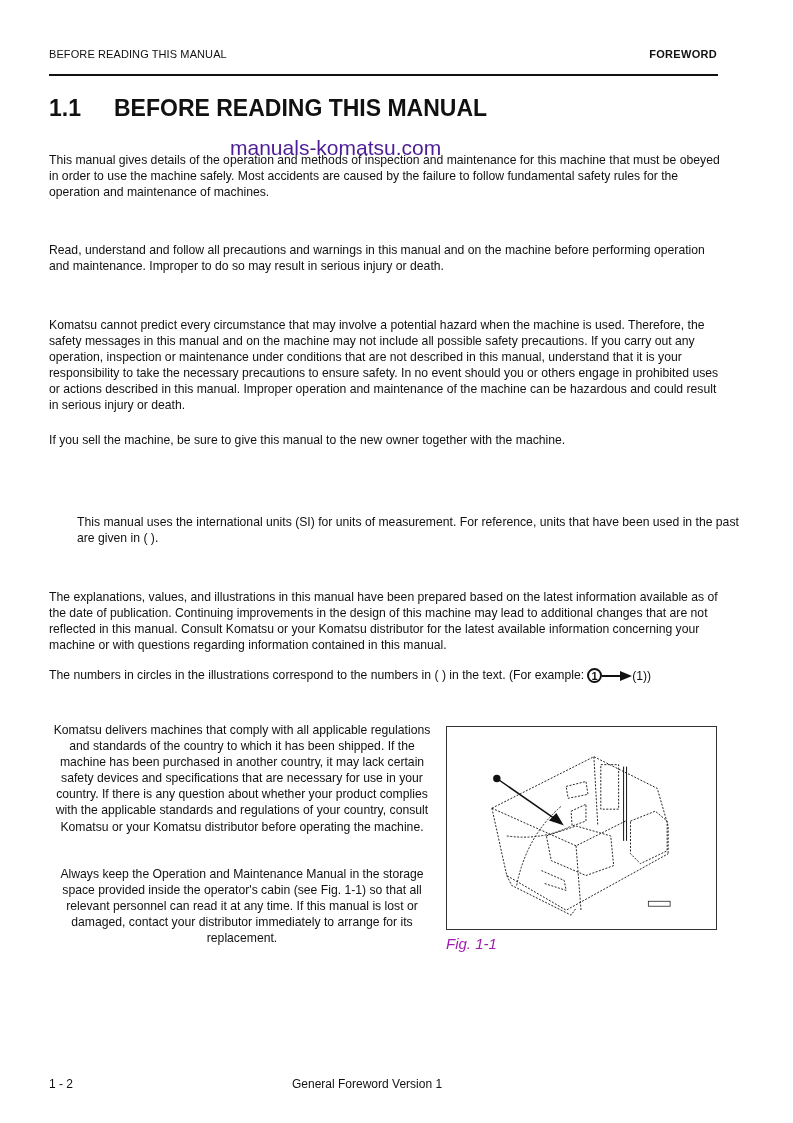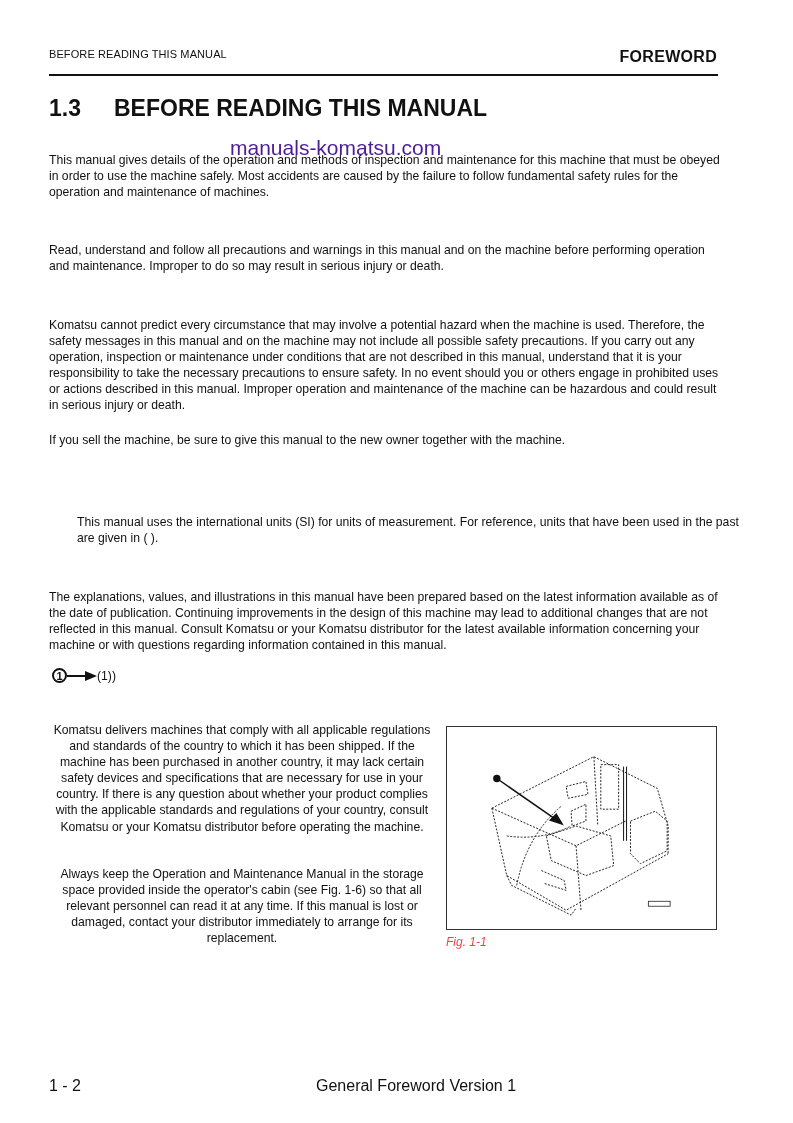--- a/index.html
+++ b/index.html
@@ -1,21 +1,21 @@
 <!DOCTYPE html>
 <html><head>
 <meta charset="utf-8">
 <style>
   html, body { margin: 0; padding: 0; background: #ffffff; }
   body {
     width: 793px; height: 1123px; position: relative; overflow: hidden;
     font-family: "Liberation Sans", sans-serif; color: #111;
   }
   .hdr-left { position: absolute; left: 49px; top: 48px; font-size: 11px; letter-spacing: 0.1px; }
-  .hdr-right { position: absolute; right: 76px; top: 48px; font-size: 16px; font-weight: bold; letter-spacing: 0.3px; }
+  .hdr-right { position: absolute; right: 76px; top: 48px; font-size: 11px; font-weight: bold; letter-spacing: 0.3px; }
   .hdr-rule { position: absolute; left: 49px; top: 74px; width: 669px; height: 2px; background: #111; }
   .title { position: absolute; left: 49px; top: 95px; font-size: 23px; font-weight: bold; margin: 0; }
   .title .num { display: inline-block; width: 65px; }
   .watermark {
     position: absolute; left: 188px; top: 136px; font-size: 21px; color: #4c1d95;
     font-family: "Liberation Sans", sans-serif;
     margin-left: 42px;
   }
   .para { position: absolute; left: 49px; width: 672px; font-size: 12.2px; line-height: 16.1px; margin: 0; }
   .para.narrow { width: 386px; text-align: center; }
@@ -28,55 +28,55 @@
   .arrow-line { display: inline-block; width: 18px; height: 2px; background: #111; }
   .arrow-head {
     display: inline-block; width: 0; height: 0;
     border-top: 5px solid transparent; border-bottom: 5px solid transparent; border-left: 12px solid #111;
   }
   .figure {
     position: absolute; left: 446px; top: 726px; width: 271px; height: 204px;
     border: 1px solid #333; box-sizing: border-box;
   }
   .figure svg { width: 100%; height: 100%; }
-  .fig-caption { position: absolute; left: 446px; top: 935px; font-size: 12px; font-style: italic; color: #ef4444; }
-  .footer-left { position: absolute; left: 49px; top: 1077px; font-size: 16px; }
-  .footer-center { position: absolute; left: 316px; top: 1077px; font-size: 16px; }
+  .fig-caption { position: absolute; left: 446px; top: 935px; font-size: 15px; font-style: italic; color: #a21caf; }
+  .footer-left { position: absolute; left: 49px; top: 1077px; font-size: 12px; }
+  .footer-center { position: absolute; left: 292px; top: 1077px; font-size: 12px; }
 </style>
 </head>
 <body>
 
 <div class="hdr-left">BEFORE READING THIS MANUAL</div>
 <div class="hdr-right">FOREWORD</div>
 <div class="hdr-rule"></div>
 
 <h1 class="title">
-  <span class="num">1.3</span><span>BEFORE READING THIS MANUAL</span>
+  <span class="num">1.1</span><span>BEFORE READING THIS MANUAL</span>
 </h1>
 
 <p class="para" style="top:152px;">This manual gives details of the operation and methods of inspection and maintenance for this machine that must be obeyed in order to use the machine safely. Most accidents are caused by the failure to follow fundamental safety rules for the operation and maintenance of machines.</p>
 <div class="watermark">manuals-komatsu.com</div>
 
 <p class="para" style="top:242px;">Read, understand and follow all precautions and warnings in this manual and on the machine before performing operation and maintenance. Improper to do so may result in serious injury or death.</p>
 <p class="para" style="top:317px;">Komatsu cannot predict every circumstance that may involve a potential hazard when the machine is used. Therefore, the safety messages in this manual and on the machine may not include all possible safety precautions. If you carry out any operation, inspection or maintenance under conditions that are not described in this manual, understand that it is your responsibility to take the necessary precautions to ensure safety. In no event should you or others engage in prohibited uses or actions described in this manual. Improper operation and maintenance of the machine can be hazardous and could result in serious injury or death.</p>
 <p class="para" style="top:432px;">If you sell the machine, be sure to give this manual to the new owner together with the machine.</p>
 <p class="para" style="top:514px;margin-left:28px;">This manual uses the international units (SI) for units of measurement. For reference, units that have been used in the past are given in ( ).</p>
 <p class="para" style="top:589px;">The explanations, values, and illustrations in this manual have been prepared based on the latest information available as of the date of publication. Continuing improvements in the design of this machine may lead to additional changes that are not reflected in this manual. Consult Komatsu or your Komatsu distributor for the latest available information concerning your machine or with questions regarding information contained in this manual.</p>
 
 <p class="para" style="top:667px;">
-  <span class="inline-example">
+  <span>The numbers in circles in the illustrations correspond to the numbers in ( ) in the text. (For example:</span><span class="inline-example">
       <span class="circle-num">1</span>
       <span class="arrow-line"></span>
       <span class="arrow-head"></span>
       <span>(1))</span>
     </span>
 </p>
 
 <p class="para narrow" style="top:722px;">Komatsu delivers machines that comply with all applicable regulations and standards of the country to which it has been shipped. If the machine has been purchased in another country, it may lack certain safety devices and specifications that are necessary for use in your country. If there is any question about whether your product complies with the applicable standards and regulations of your country, consult Komatsu or your Komatsu distributor before operating the machine.</p>
-<p class="para narrow" style="top:866px;">Always keep the Operation and Maintenance Manual in the storage space provided inside the operator's cabin (see Fig. 1-6) so that all relevant personnel can read it at any time. If this manual is lost or damaged, contact your distributor immediately to arrange for its replacement.</p>
+<p class="para narrow" style="top:866px;">Always keep the Operation and Maintenance Manual in the storage space provided inside the operator's cabin (see Fig. 1-1) so that all relevant personnel can read it at any time. If this manual is lost or damaged, contact your distributor immediately to arrange for its replacement.</p>
 
 <div class="figure">
   <svg viewBox="0 0 271 204">
     <g fill="none" stroke="#222" stroke-width="1" stroke-dasharray="2,1.5">
 
       <polyline points="45,82 148,30 212,62 223,100 223,128"></polyline>
       <polyline points="148,30 152,100"></polyline>
       <polyline points="45,82 60,150 120,185 223,128"></polyline>
       <polyline points="60,150 65,160 125,190 130,183"></polyline>
       <polyline points="45,82 130,120 180,95"></polyline>

